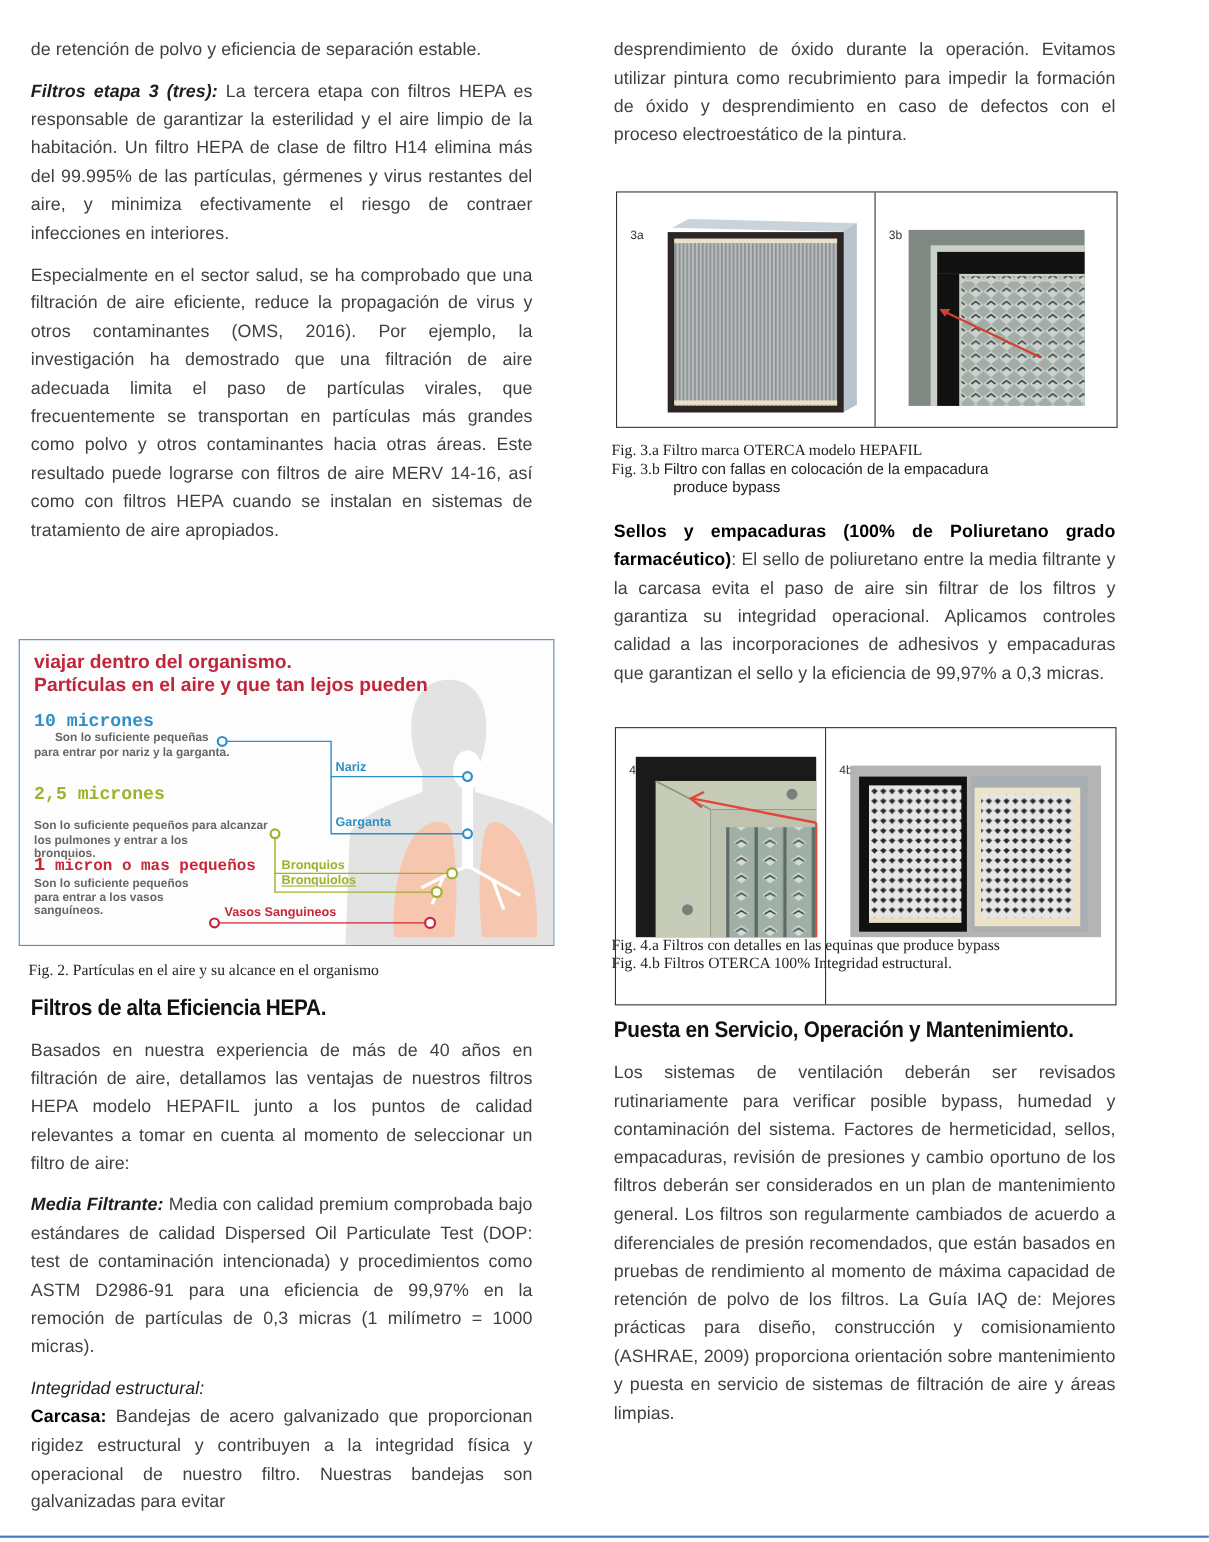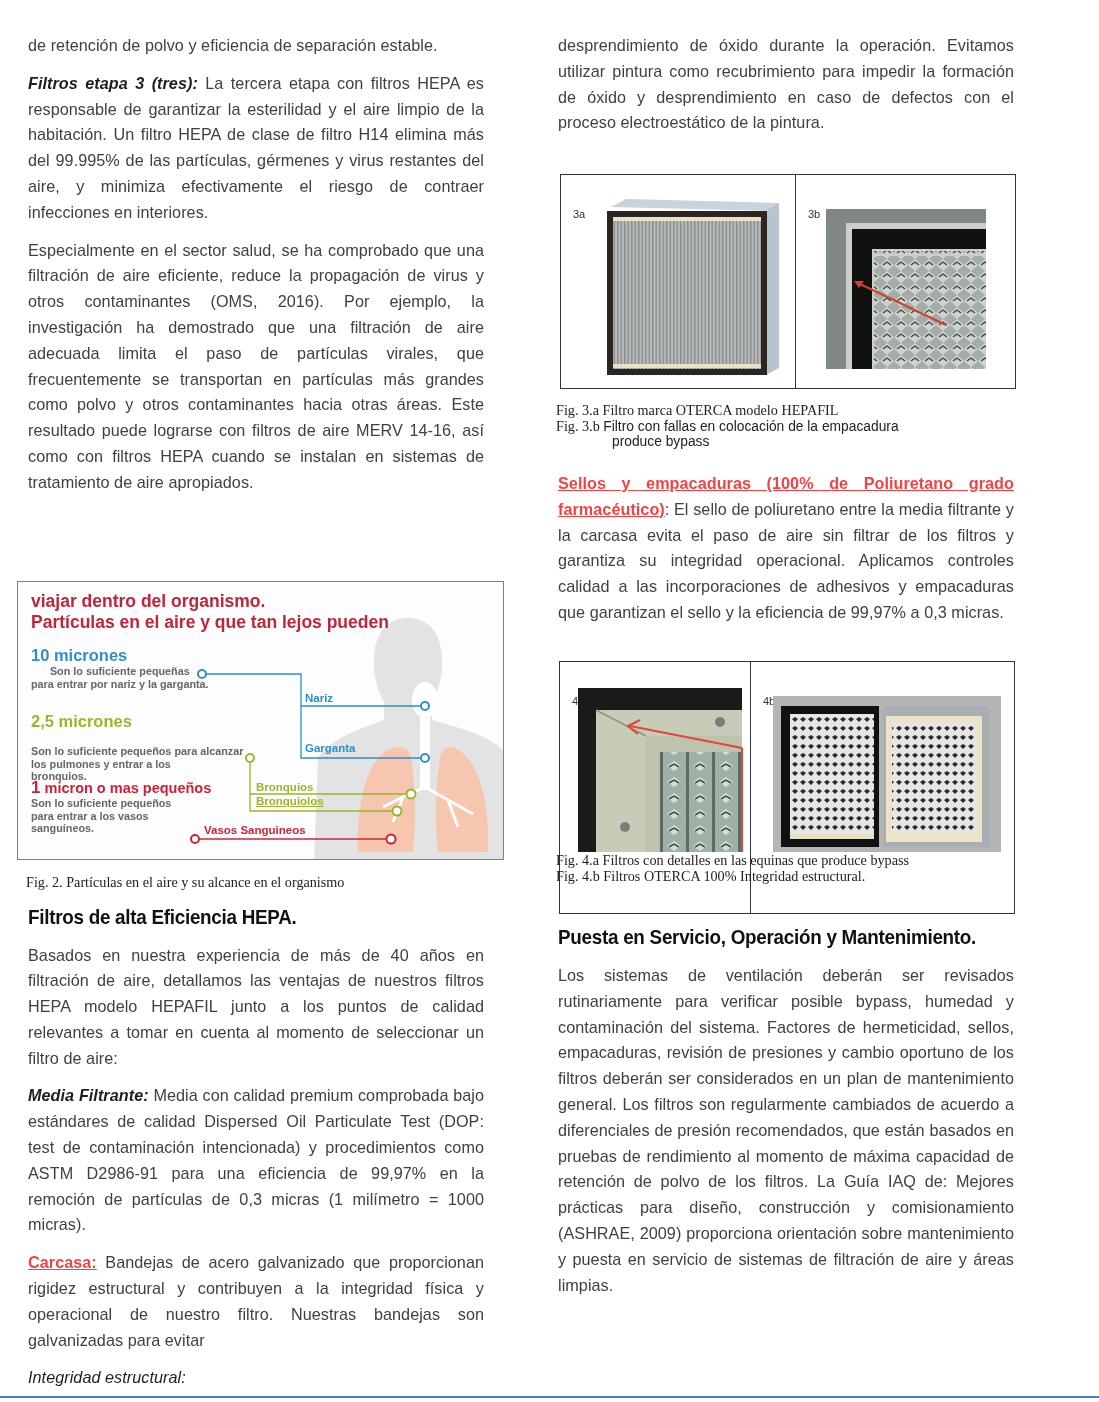--- a/index.html
+++ b/index.html
@@ -8,21 +8,21 @@
   .col { position: absolute; top: 33px; }
   .col-left { left: 28px; width: 456px; }
   .col-right { left: 558px; width: 456px; }
   p.body {
     font-size: 16.2px; line-height: 25.8px; text-align: justify;
     color: #404040; letter-spacing: 0.05px; margin-bottom: 12px;
     font-family: "Liberation Sans", "DejaVu Sans", sans-serif;
     font-weight: 400;
   }
   p.body.tight { margin-bottom: 0; }
-  .b { font-weight: 700; color: #ef4444; text-decoration: underline; }
+  .b { font-weight: 700; color: #000000; }
   .bi { font-weight: 700; font-style: italic; color: #1e1e1e; }
   .i { font-style: italic; color: #1e1e1e; }
   h2.section {
     font-family: "Liberation Sans", "DejaVu Sans", sans-serif;
     font-size: 20.5px; font-weight: 700; color: #111; letter-spacing: -0.3px;
     transform: scaleX(0.92); transform-origin: left center;
     white-space: nowrap; margin-bottom: 14px;
   }
   .caption {
     font-family: "Liberation Serif", "DejaVu Serif", serif;
@@ -31,21 +31,21 @@
   .caption .sans { font-family: "Liberation Sans", "DejaVu Sans", sans-serif; font-size: 13.8px; }
   .caption .indent { padding-left: 56px; display: block; }
 
   
   .infographic {
     position: absolute; left: 17px; top: 581px; width: 487px; height: 279px;
     border: 1.5px solid #5b86c5; background: #fdfdfd; overflow: hidden;
   }
   .ig-title { position: absolute; left: 13px; top: 9px; font-family: "Liberation Sans", sans-serif;
     font-weight: 700; font-size: 17.5px; line-height: 21px; color: #c0263b; }
-  .ig-head { position: absolute; font-family: Liberation Sans, sans-serif; font-weight: 700; font-size: 16.5px; }
+  .ig-head { position: absolute; font-family: Liberation Mono, monospace; font-weight: 700; font-size: 16.5px; }
   .ig-desc { position: absolute; font-family: "Liberation Sans", sans-serif; font-weight: 700; font-size: 10.8px; line-height: 12.5px; color: #666; }
   .ig-label { position: absolute; font-family: "Liberation Sans", sans-serif; font-weight: 700; font-size: 11.5px; }
   .blue { color: #2f8fc7; }
   .green { color: #9cb42c; }
   .red { color: #c8243a; }
   .ig-svg { position: absolute; left: 0; top: 0; }
 
   
   .figbox { position: absolute; border: 1.3px solid #333; background: #fff; }
   .figcell { position: absolute; top: 0; bottom: 0; }
@@ -126,22 +126,22 @@
   <div class="ig-label green" style="left:238px;top:199px;">Bronquios</div>
   <div class="ig-label green" style="left:238px;top:213px;text-decoration:underline;">Bronquiolos</div>
   <div class="ig-label red" style="left:186px;top:242px;">Vasos Sanguineos</div>
 </div>
 
 <div class="col col-left" style="top:875px;">
   <div class="caption" style="margin-left:-2px;margin-bottom:14px;">Fig. 2. Partículas en el aire y su alcance en el organismo</div>
   <h2 class="section">Filtros de alta Eficiencia HEPA.</h2>
   <p class="body">Basados en nuestra experiencia de más de 40 años en filtración de aire, detallamos las ventajas de nuestros filtros HEPA modelo HEPAFIL junto a los puntos de calidad relevantes a tomar en cuenta al momento de seleccionar un filtro de aire:</p>
   <p class="body"><span class="bi">Media Filtrante:</span><span> Media con calidad premium comprobada bajo estándares de calidad Dispersed Oil Particulate Test (DOP: test de contaminación intencionada) y procedimientos como ASTM D2986-91 para una eficiencia de 99,97% en la remoción de partículas de 0,3 micras (1 milímetro = 1000 micras).</span></p>
+  <p class="body tight"><span class="i">Integridad estructural:</span></p>
   <p class="body"><span class="b">Carcasa:</span><span> Bandejas de acero galvanizado que proporcionan rigidez estructural y contribuyen a la integridad física y operacional de nuestro filtro. Nuestras bandejas son galvanizadas para evitar</span></p>
-  <p class="body tight"><span class="i">Integridad estructural:</span></p>
 </div>
 
 <div class="col col-right">
   <p class="body">desprendimiento de óxido durante la operación. Evitamos utilizar pintura como recubrimiento para impedir la formación de óxido y desprendimiento en caso de defectos con el proceso electroestático de la pintura.</p>
 </div>
 
 <div class="figbox" style="left:560px;top:174px;width:456px;height:215px;">
   <div class="figcell" style="left:0;width:234px;">
     <span class="figtag">3a</span>
     <svg width="234" height="213" viewBox="0 0 234 213" style="position:absolute;left:0;top:0;">

